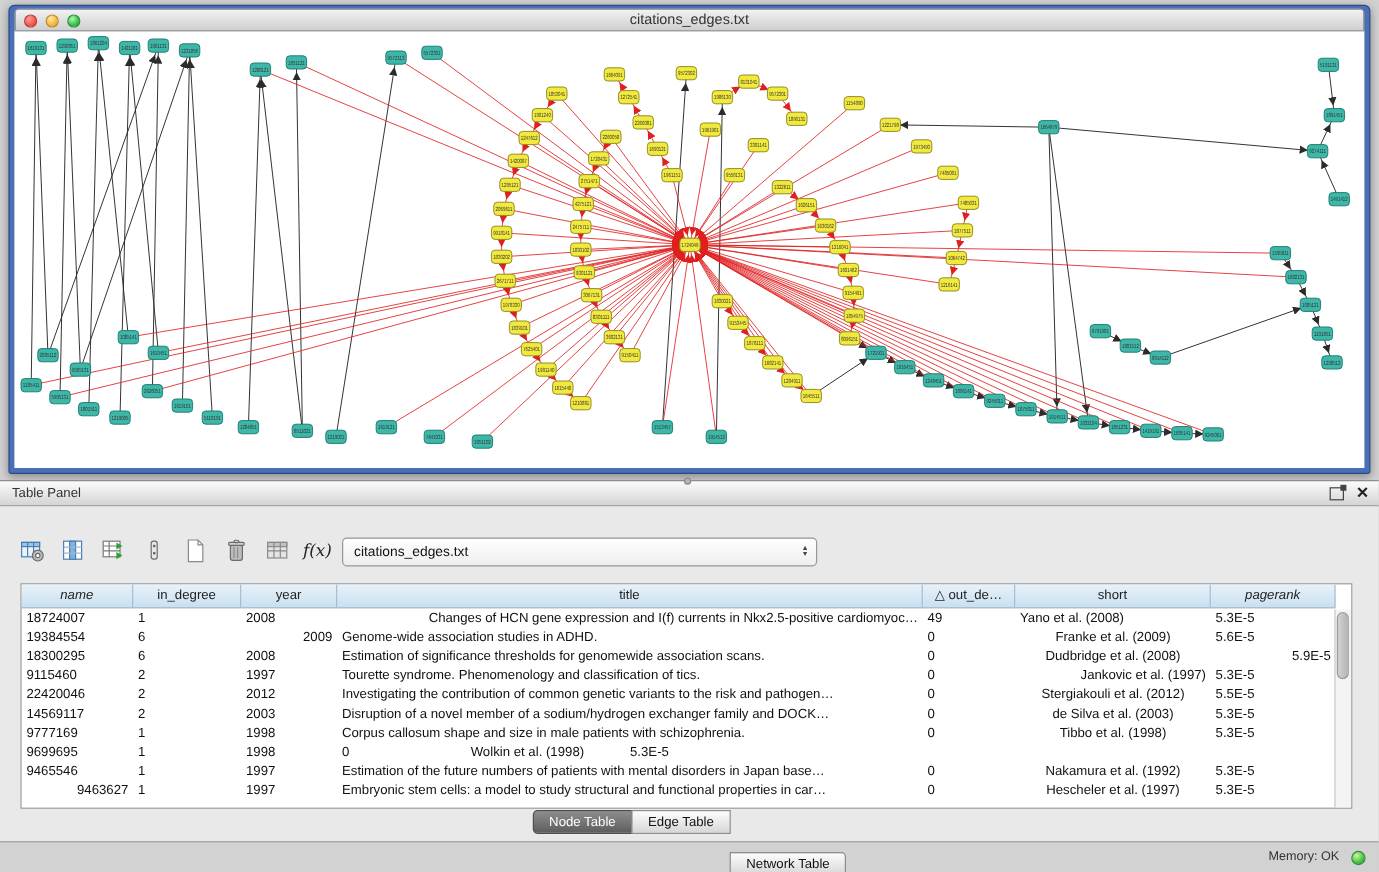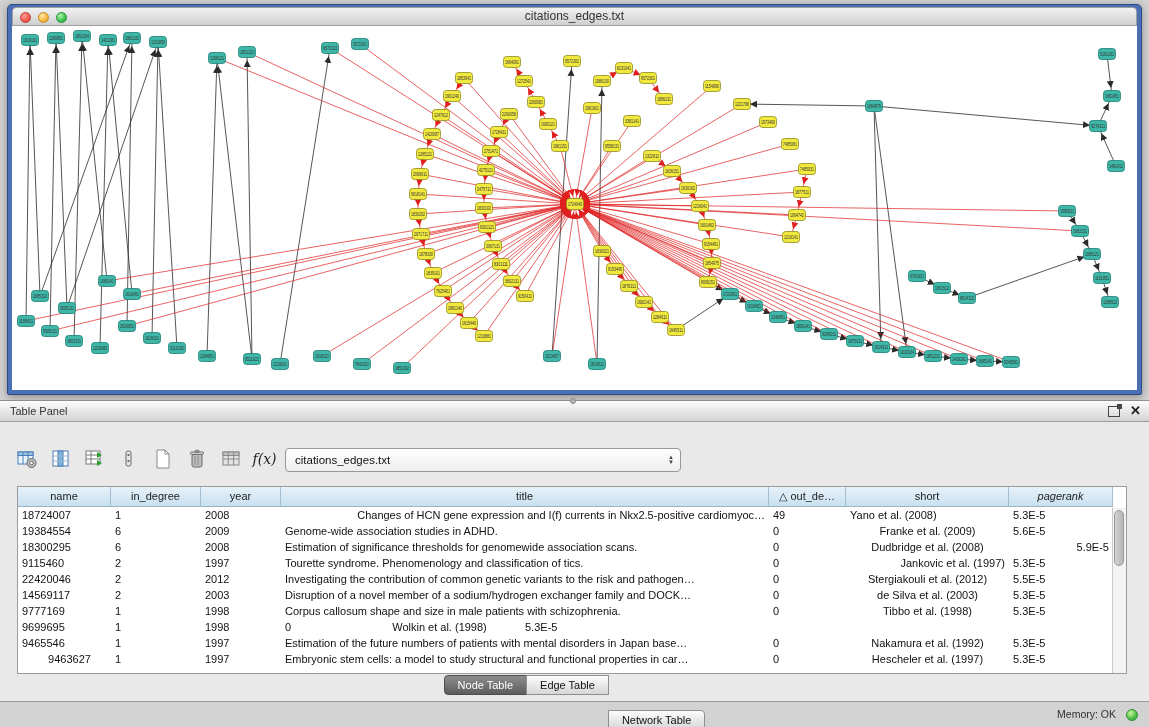--- a/index.html
+++ b/index.html
@@ -816,42 +816,42 @@
       </div>
     </div>
 
     <div class="dropdown">
       <span class="val">citations_edges.txt</span>
       <span class="arrows">▲<br>▼</span>
     </div>
 
     <div class="table-wrap">
       <div class="thead" id="thead">
-          <div class="th" style="width: 93px;">name</div>
+          <div class="th" style="width: 93px; font-style: italic;">name</div>
           <div class="th" style="width: 90px;">in_degree</div>
           <div class="th" style="width: 80px;">year</div>
           <div class="th" style="width: 488px;">title</div>
           <div class="th" style="width: 77px;">△ out_de…</div>
           <div class="th" style="width: 163px;">short</div>
           <div class="th" style="width: 104px; font-style: italic;">pagerank</div>
         </div>
       <div class="tbody" id="tbody">
           <div class="tr">
             <div class="td" style="width: 93px; text-align: left;">18724007</div>
             <div class="td" style="width: 90px; text-align: left;">1</div>
             <div class="td" style="width: 80px; text-align: left;">2008</div>
             <div class="td" style="width: 488px; text-align: right;">Changes of HCN gene expression and I(f) currents in Nkx2.5-positive cardiomyoc…</div>
             <div class="td" style="width: 77px; text-align: left;">49</div>
             <div class="td" style="width: 163px; text-align: left;">Yano et al. (2008)</div>
             <div class="td" style="width: 104px; text-align: left;">5.3E-5</div>
           </div>
           <div class="tr">
             <div class="td" style="width: 93px; text-align: left;">19384554</div>
             <div class="td" style="width: 90px; text-align: left;">6</div>
-            <div class="td" style="width: 80px; text-align: left;">2009</div>
+            <div class="td" style="width: 80px; text-align: right;">2009</div>
             <div class="td" style="width: 488px; text-align: left;">Genome-wide association studies in ADHD.</div>
             <div class="td" style="width: 77px; text-align: left;">0</div>
             <div class="td" style="width: 163px; text-align: center;">Franke et al. (2009)</div>
             <div class="td" style="width: 104px; text-align: left;">5.6E-5</div>
           </div>
           <div class="tr">
             <div class="td" style="width: 93px; text-align: left;">18300295</div>
             <div class="td" style="width: 90px; text-align: left;">6</div>
             <div class="td" style="width: 80px; text-align: left;">2008</div>
             <div class="td" style="width: 488px; text-align: left;">Estimation of significance thresholds for genomewide association scans.</div>
@@ -906,21 +906,21 @@
           <div class="tr">
             <div class="td" style="width: 93px; text-align: left;">9465546</div>
             <div class="td" style="width: 90px; text-align: left;">1</div>
             <div class="td" style="width: 80px; text-align: left;">1997</div>
             <div class="td" style="width: 488px; text-align: left;">Estimation of the future numbers of patients with mental disorders in Japan base…</div>
             <div class="td" style="width: 77px; text-align: left;">0</div>
             <div class="td" style="width: 163px; text-align: center;">Nakamura et al. (1992)</div>
             <div class="td" style="width: 104px; text-align: left;">5.3E-5</div>
           </div>
           <div class="tr">
-            <div class="td" style="width: 93px; text-align: center; padding-left: 14px;">9463627</div>
+            <div class="td" style="width: 93px; text-align: right; padding-left: 14px;">9463627</div>
             <div class="td" style="width: 90px; text-align: left;">1</div>
             <div class="td" style="width: 80px; text-align: left;">1997</div>
             <div class="td" style="width: 488px; text-align: left;">Embryonic stem cells: a model to study structural and functional properties in car…</div>
             <div class="td" style="width: 77px; text-align: left;">0</div>
             <div class="td" style="width: 163px; text-align: center;">Hescheler et al. (1997)</div>
             <div class="td" style="width: 104px; text-align: left;">5.3E-5</div>
           </div>
         </div>
       <div class="vscroll">
         <div class="vthumb"></div>

